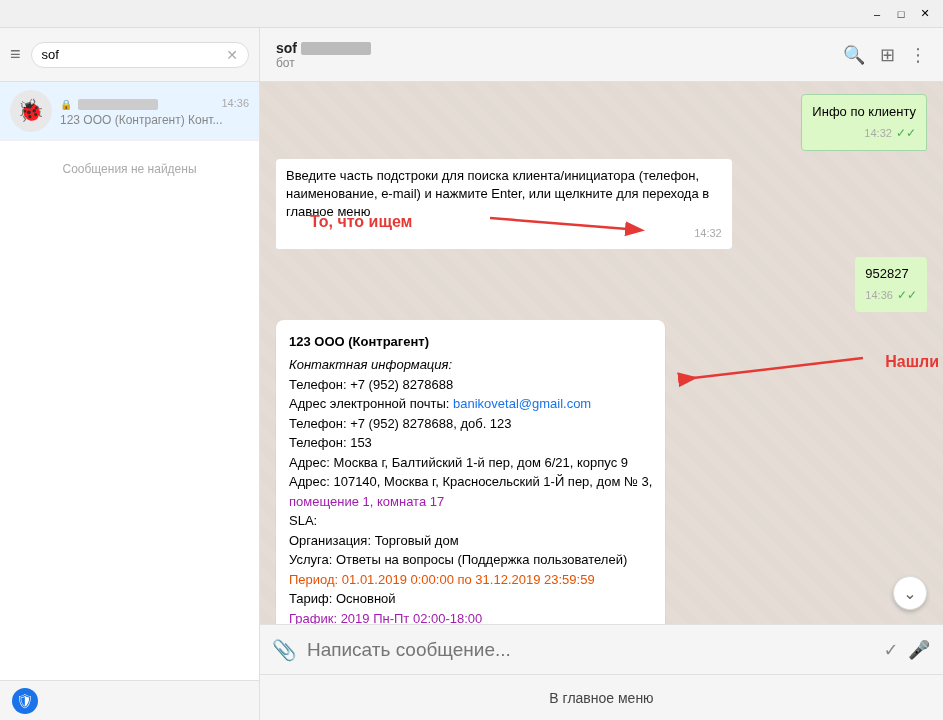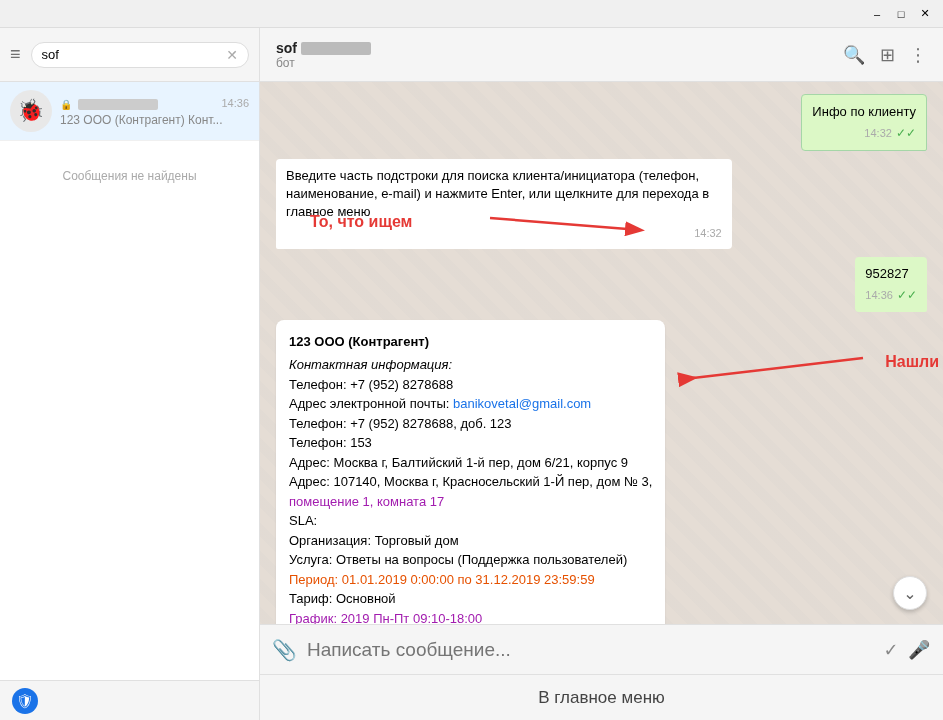--- a/index.html
+++ b/index.html
@@ -168,21 +168,21 @@
       margin-top: 2px;
     }
 
     .lock-icon {
       font-size: 10px;
       color: #888;
       margin-right: 2px;
     }
 
     .no-messages {
-      padding: 28px 10px;
+      padding: 21px 10px;
       text-align: center;
       color: #aaa;
       font-size: 12px;
     }
 
     
     .sidebar-bottom {
       height: 40px;
       display: flex;
       align-items: center;
@@ -413,21 +413,21 @@
       align-items: center;
       justify-content: center;
       border-top: 1px solid #e0e0e0;
       z-index: 10;
       position: relative;
     }
 
     .bottom-menu-btn {
       background: transparent;
       border: none;
-      font-size: 17px;
+      font-size: 14px;
       color: #444;
       cursor: pointer;
       font-weight: 500;
     }
 
     
     .scroll-down-btn {
       position: absolute;
       right: 16px;
       bottom: 110px;
@@ -592,21 +592,21 @@
           <div>
             <span>Адрес: 107140, Москва г, Красносельский 1-Й пер, дом № 3,</span>
             <span class="blue-text"></span>
           </div>
           <div class="blue-text">помещение 1, комната 17</div>
           <div>SLA:</div>
           <div>Организация: Торговый дом</div>
           <div>Услуга: Ответы на вопросы (Поддержка пользователей)</div>
           <div class="orange-text">Период: 01.01.2019 0:00:00 по 31.12.2019 23:59:59</div>
           <div>Тариф: Основной</div>
-          <div class="blue-text">График: 2019 Пн-Пт 09:10-18:00</div>
+          <div class="blue-text">График: 2019 Пн-Пт 02:00-18:00</div>
 
         </div>
       </div>
 
     </div>
 
     <div class="scroll-down-btn">⌄</div>
 
     <div class="annotation-container">
 

